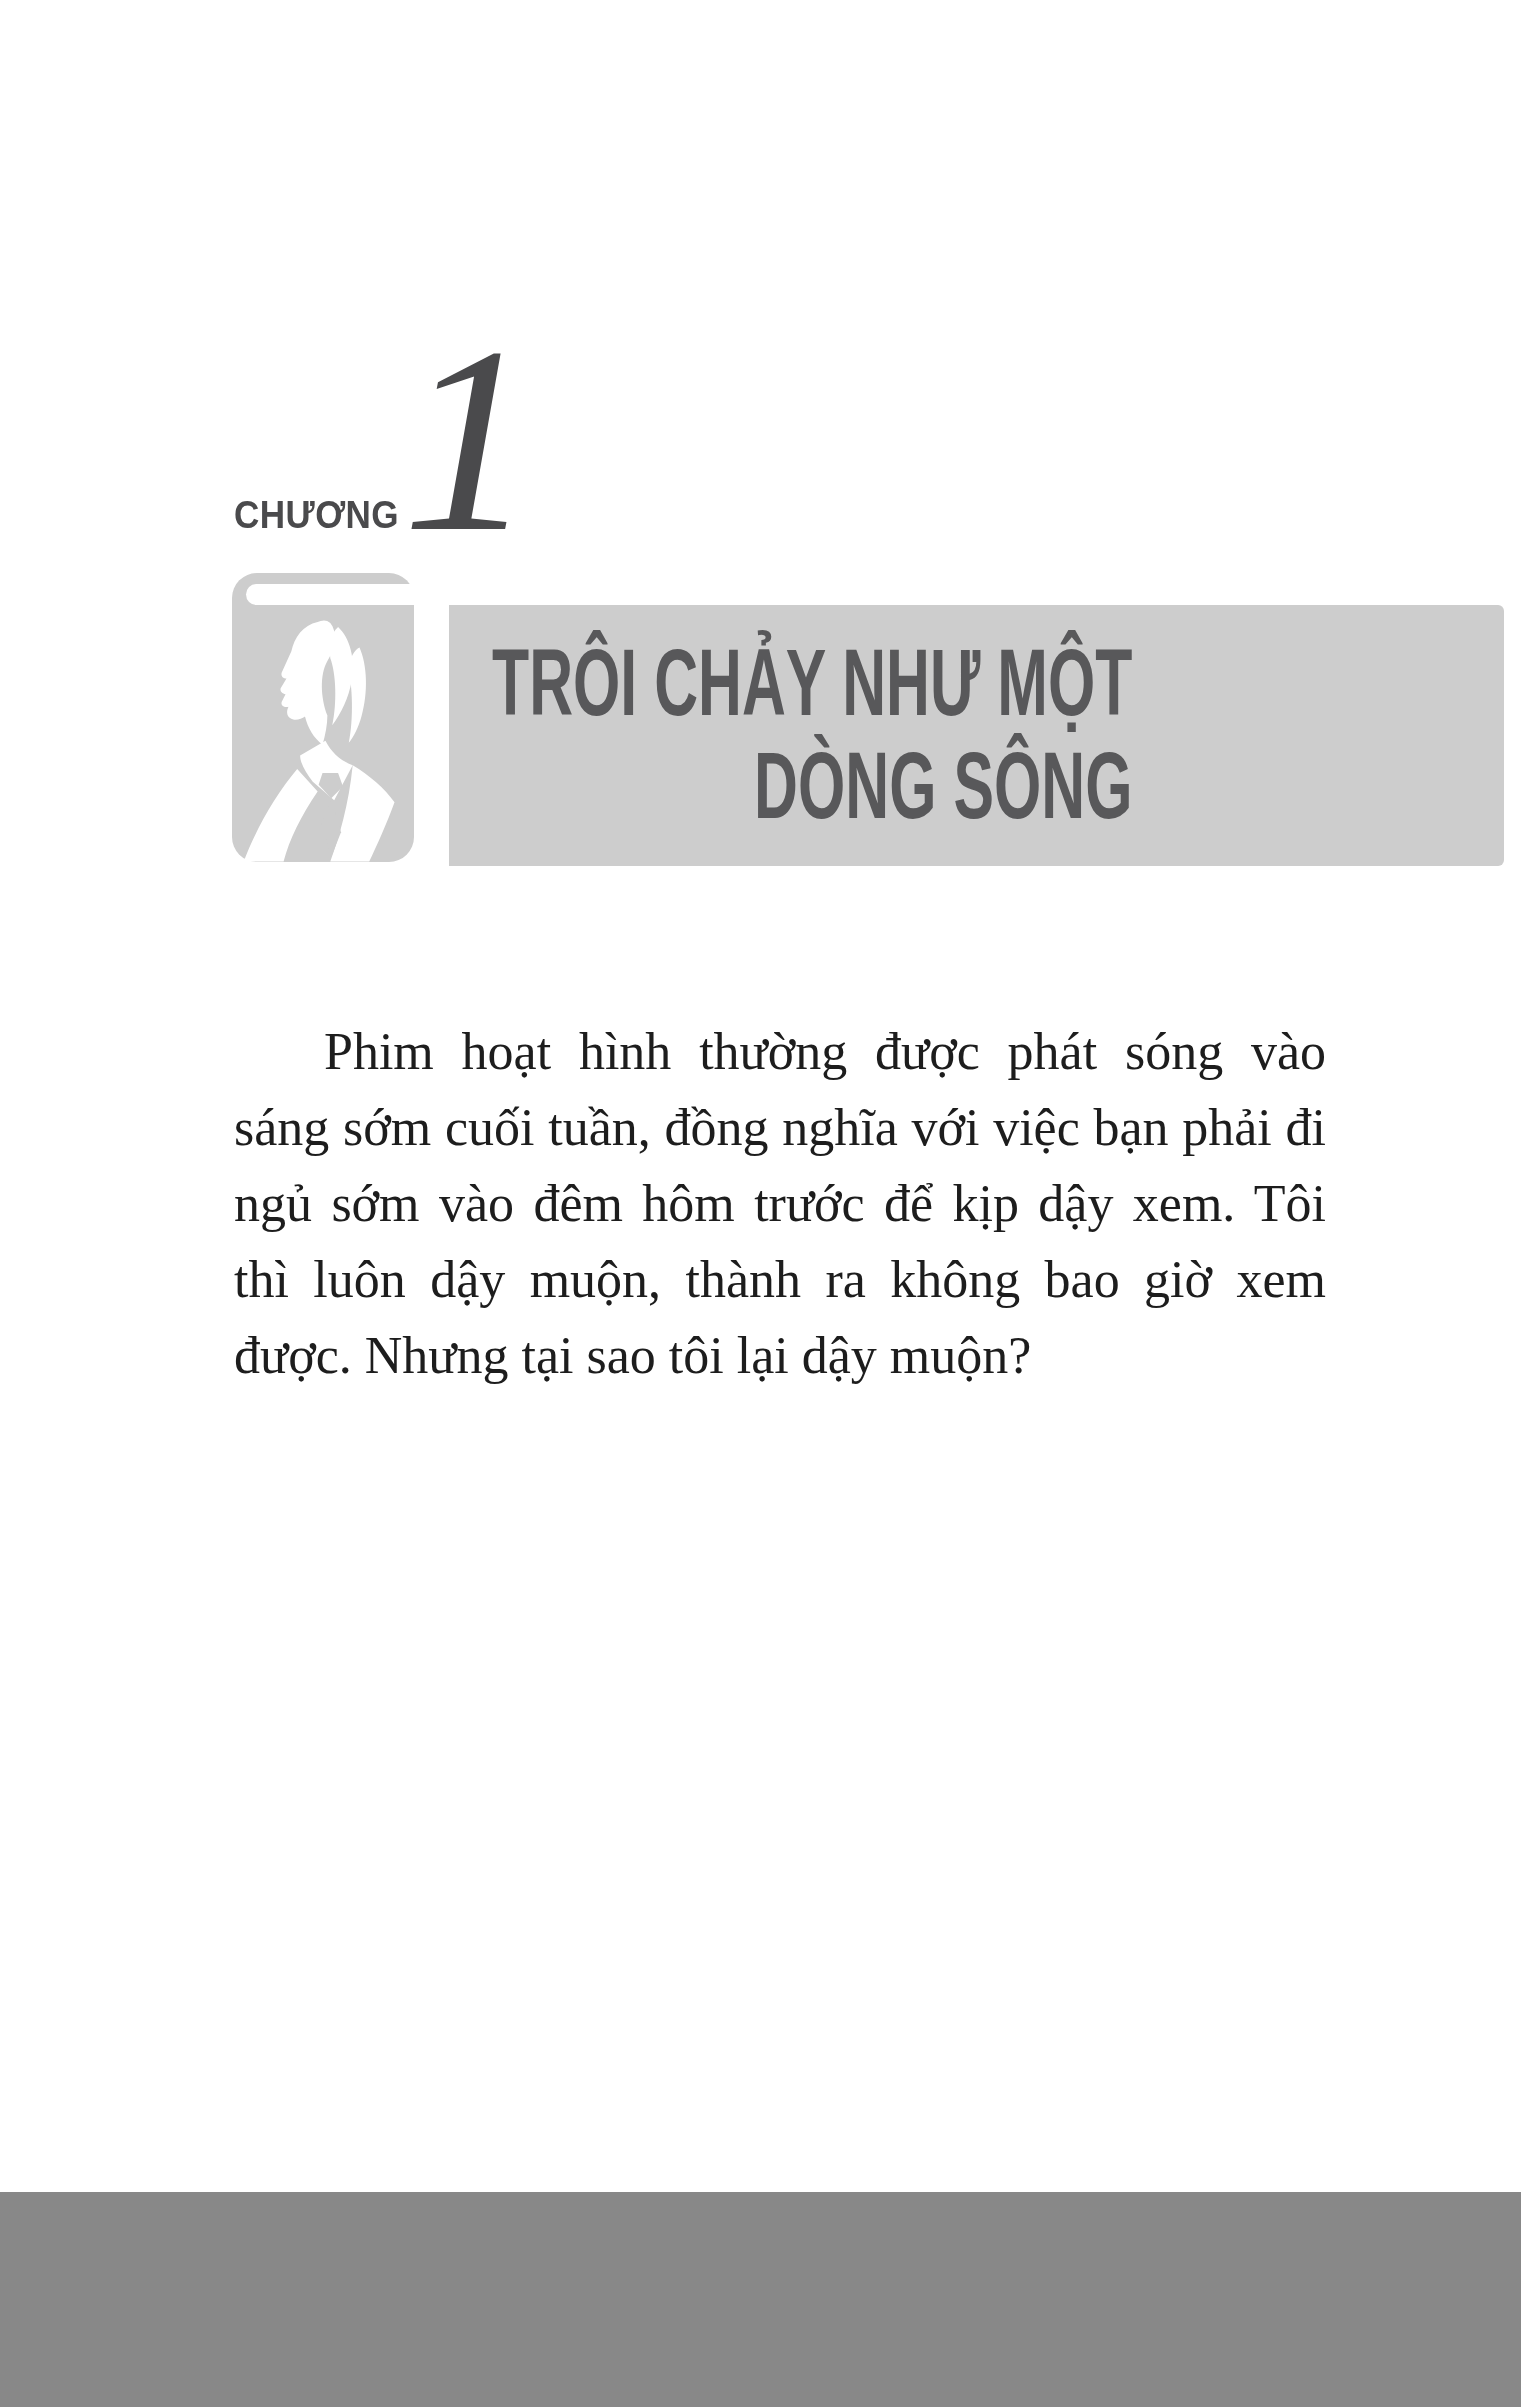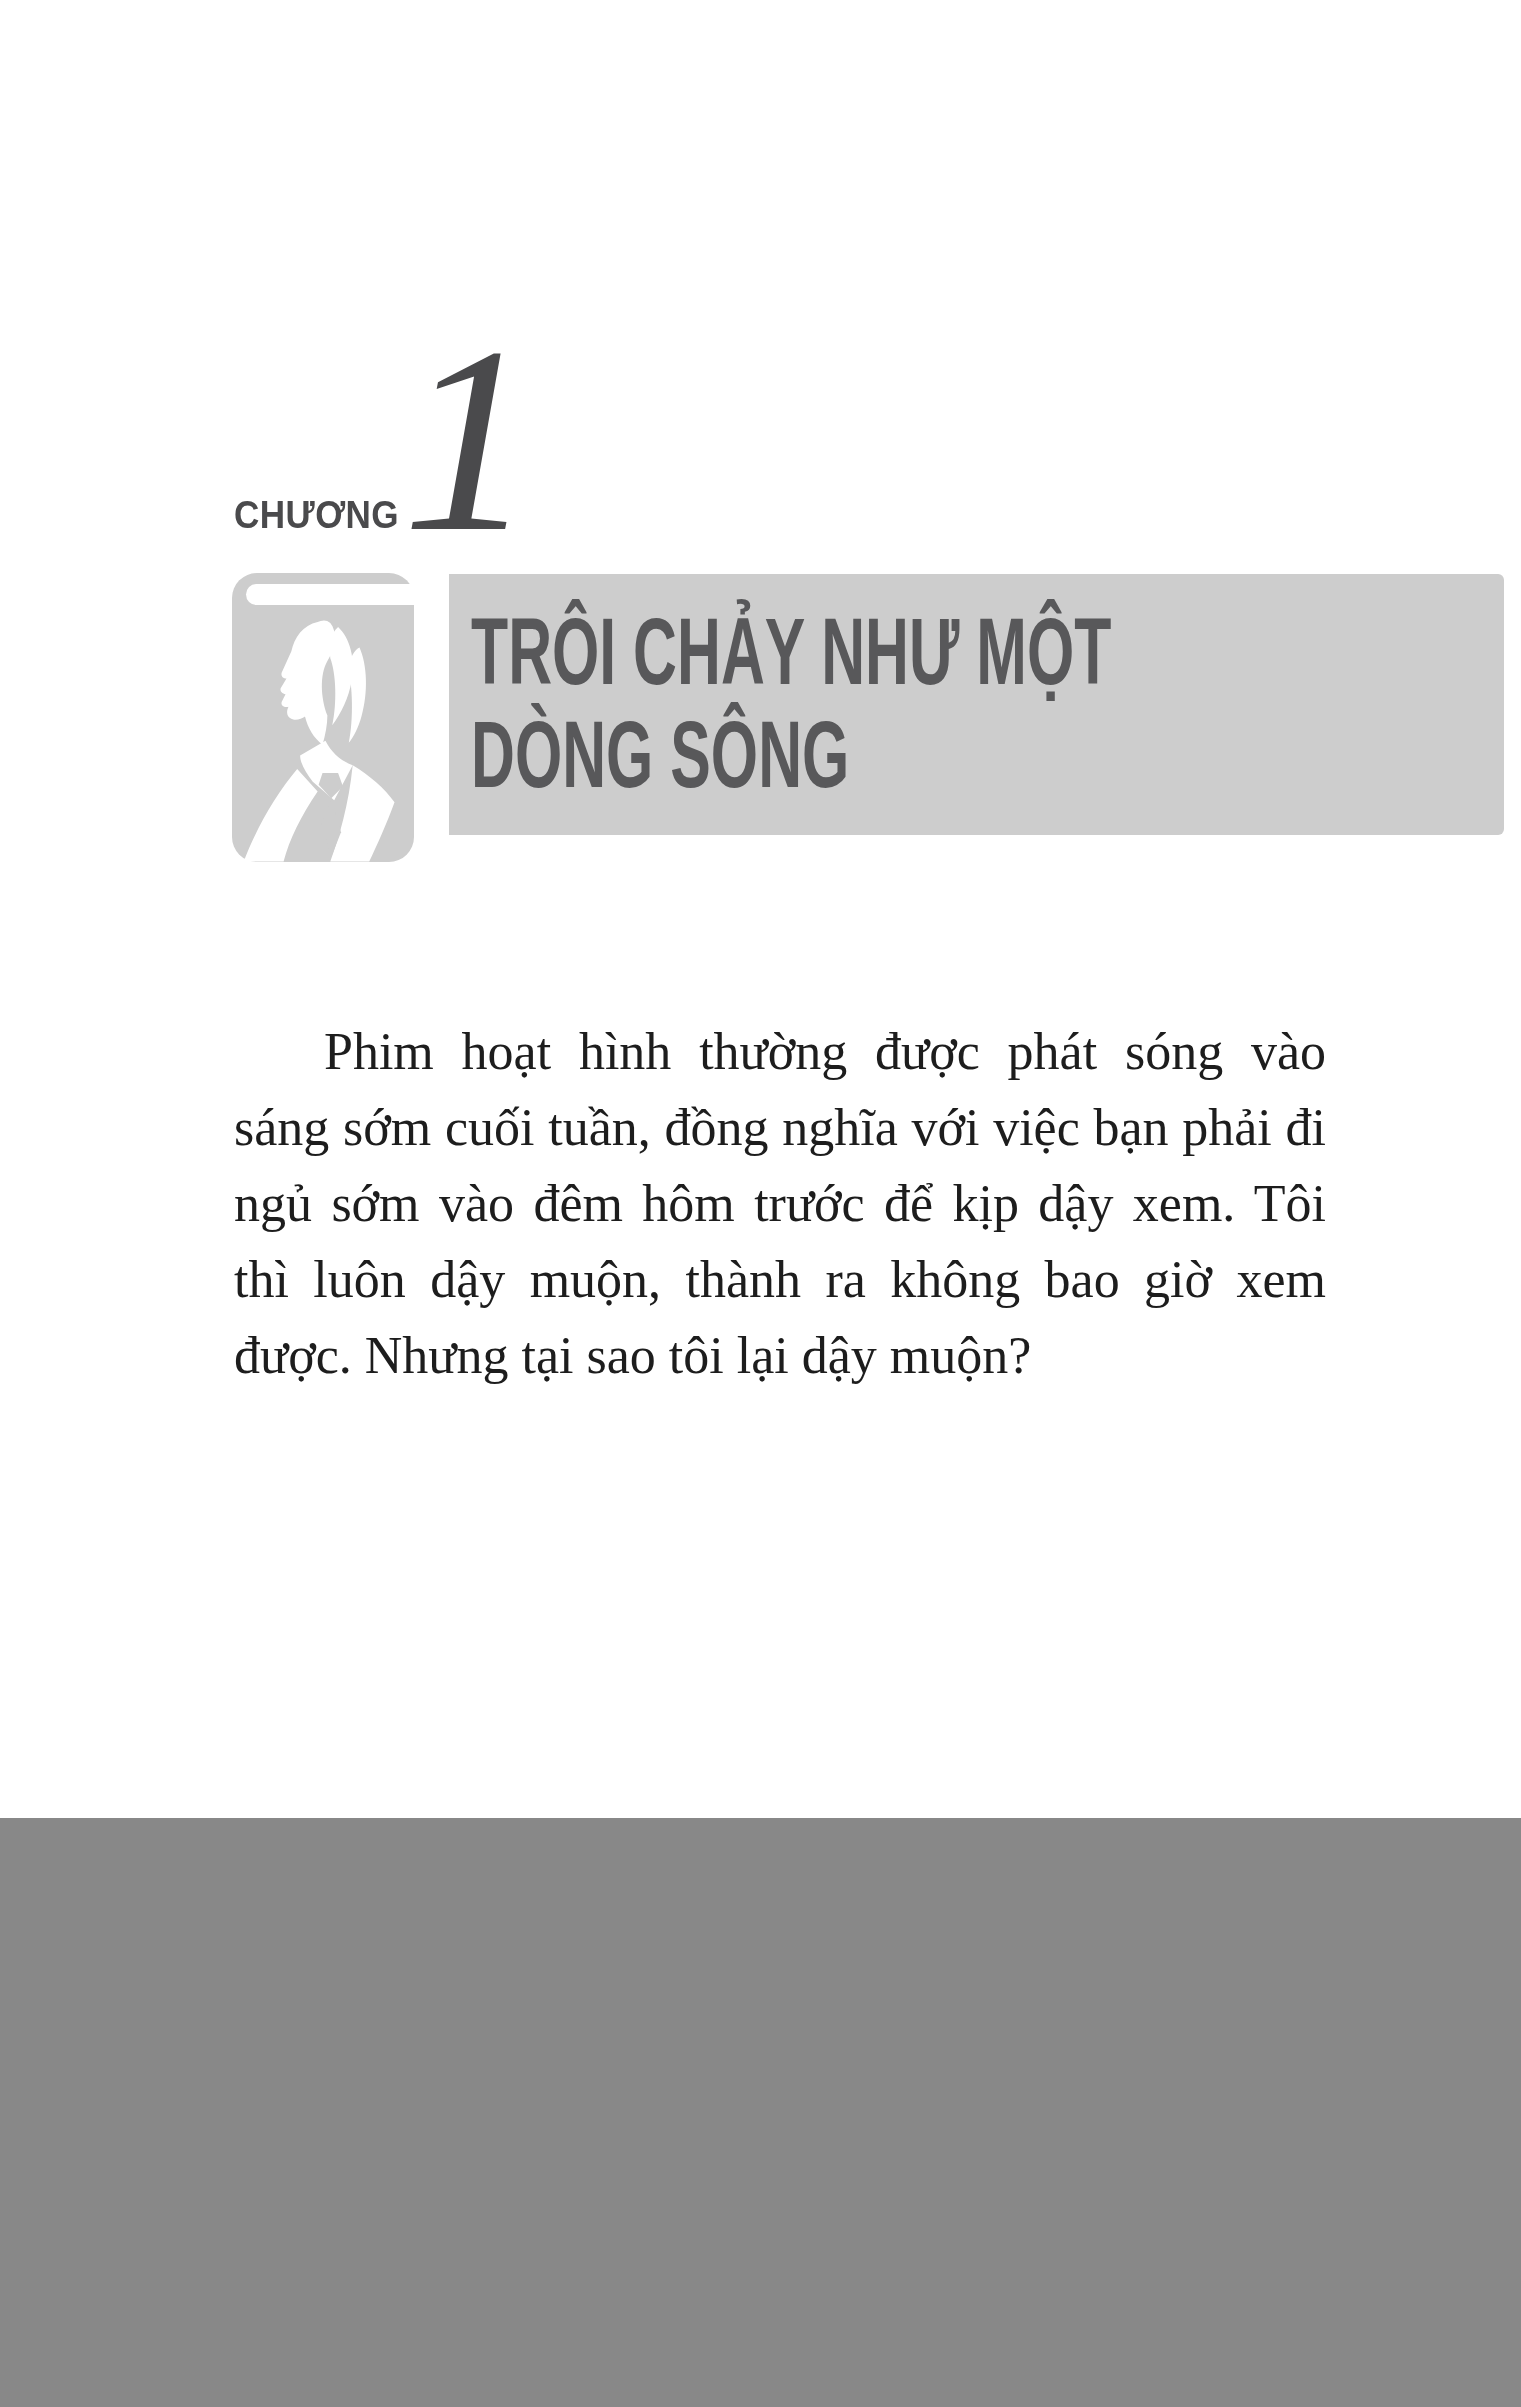--- a/index.html
+++ b/index.html
@@ -1,19 +1,19 @@
 <!DOCTYPE html>
 <html style="--page-bg: #ffffff; --banner-gray: #cdcdcd; --chapter-gray: #4a4a4c; --title-gray: #58585a; --body-text: #1d1d1d;"><head>
 <meta charset="utf-8">
 <style>
   html,body{margin:0;padding:0;}
   body{background:#888;}
   .page{
     position:relative;
-    width:1521px;height:1818px;
+    width:1521px;height:2192px;
     background:var(--page-bg,#ffffff);
     font-family:"Liberation Serif",serif;
     overflow:hidden;
     margin:0 auto;
   }
   
   .chapter-label{
     position:absolute;left:234px;top:495px;
     font-family:"Liberation Sans",sans-serif;
     font-weight:bold;font-size:39px;line-height:39px;
@@ -37,24 +37,25 @@
     border-radius:25px;
   }
   .figure-card svg{position:absolute;left:0;top:0;}
   .card-notch{
     position:absolute;left:246px;top:584px;
     width:203px;height:20.5px;
     background:var(--page-bg,#ffffff);
     border-radius:10.7px 0 0 10.7px;
   }
   .title-panel{
-    position:absolute;left:449px;top:574px;
+    position:absolute;left:449px;top:605px;
     width:1055px;height:261px;
     background:var(--banner-gray,#cdcdcd);
     border-radius:0 5.9px 5.9px 0;
+    text-align:right;
   }
   .title-line{
     position:relative;
     margin-left:21.5px;
     font-family:"Liberation Sans",sans-serif;
     font-weight:bold;
     font-size:95px;line-height:103px;
     color:var(--title-gray,#58585a);
     transform:scaleX(.64);transform-origin:0 0;
     white-space:nowrap;

